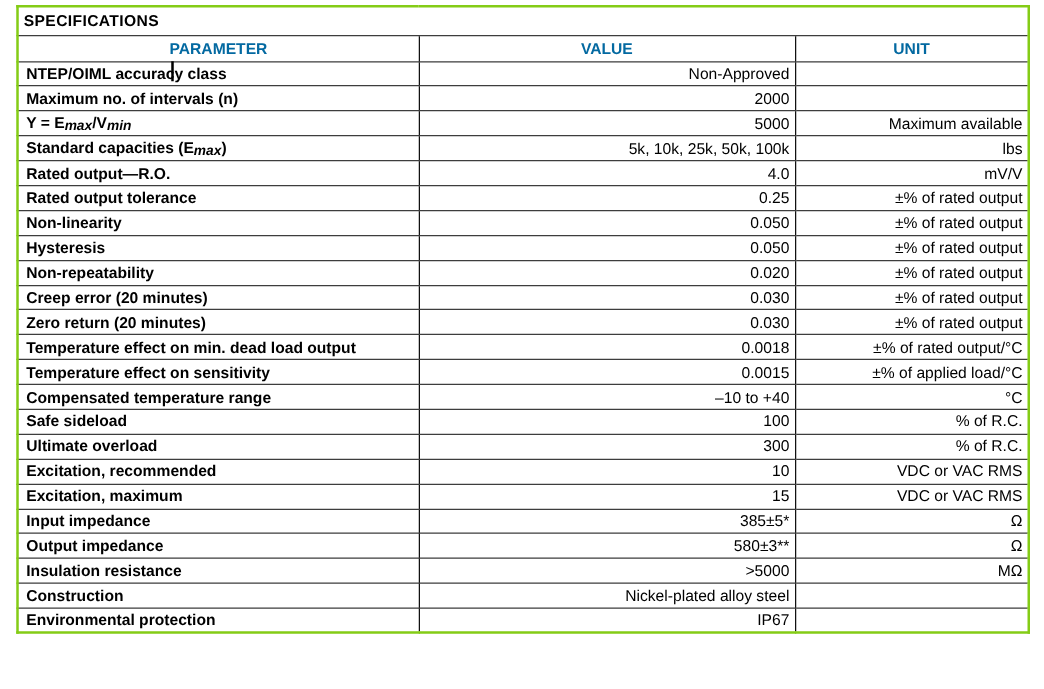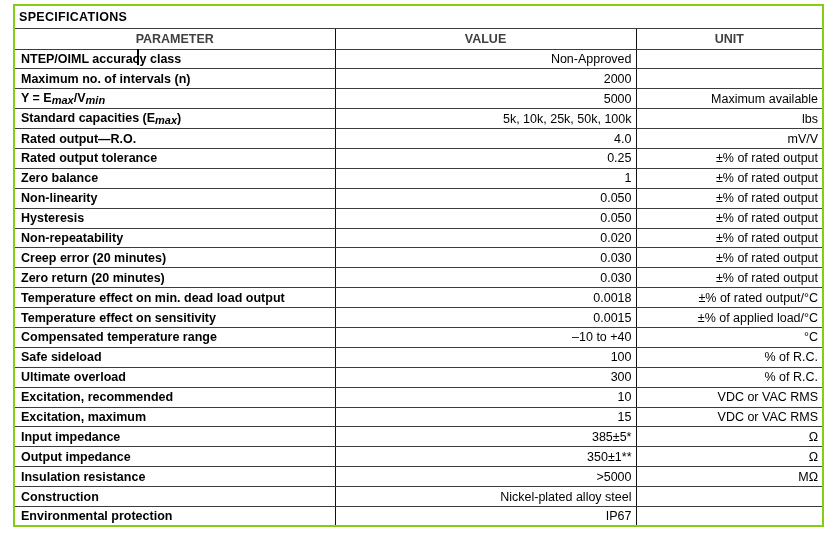--- a/index.html
+++ b/index.html
@@ -38,21 +38,21 @@
     font-size: 16px;
     color: #000;
     text-align: left;
     padding: 0 6px;
     letter-spacing: 0.3px;
   }
   tr.header-row { height: 21px; }
   .spec-table th {
     font-size: 12.5px;
     font-weight: bold;
-    color: #404040;
+    color: #0369a1;
     text-align: center;
     padding: 0 4px;
     background: #fff;
   }
   tbody tr.data-row { height: 19.9px; }
   .spec-table td {
     font-size: 12.5px;
     color: #000;
     padding: 0 4px;
     background: #fff;
@@ -130,25 +130,20 @@
     <td class="value">4.0</td>
     <td class="unit">mV/V</td>
   </tr>
 
   <tr class="data-row">
     <td class="param">Rated output tolerance</td>
     <td class="value">0.25</td>
     <td class="unit">±% of rated output</td>
   </tr>
 
-  <tr class="data-row">
-    <td class="param">Zero balance</td>
-    <td class="value">1</td>
-    <td class="unit">±% of rated output</td>
-  </tr>
 
   <tr class="data-row">
     <td class="param">Non-linearity</td>
     <td class="value">0.050</td>
     <td class="unit">±% of rated output</td>
   </tr>
 
   <tr class="data-row">
     <td class="param">Hysteresis</td>
     <td class="value">0.050</td>
@@ -217,21 +212,21 @@
   </tr>
 
   <tr class="data-row">
     <td class="param">Input impedance</td>
     <td class="value">385±5*</td>
     <td class="unit">Ω</td>
   </tr>
 
   <tr class="data-row">
     <td class="param">Output impedance</td>
-    <td class="value">350±1**</td>
+    <td class="value">580±3**</td>
     <td class="unit">Ω</td>
   </tr>
 
   <tr class="data-row">
     <td class="param">Insulation resistance</td>
     <td class="value">&gt;5000</td>
     <td class="unit">MΩ</td>
   </tr>
 
   <tr class="data-row">

